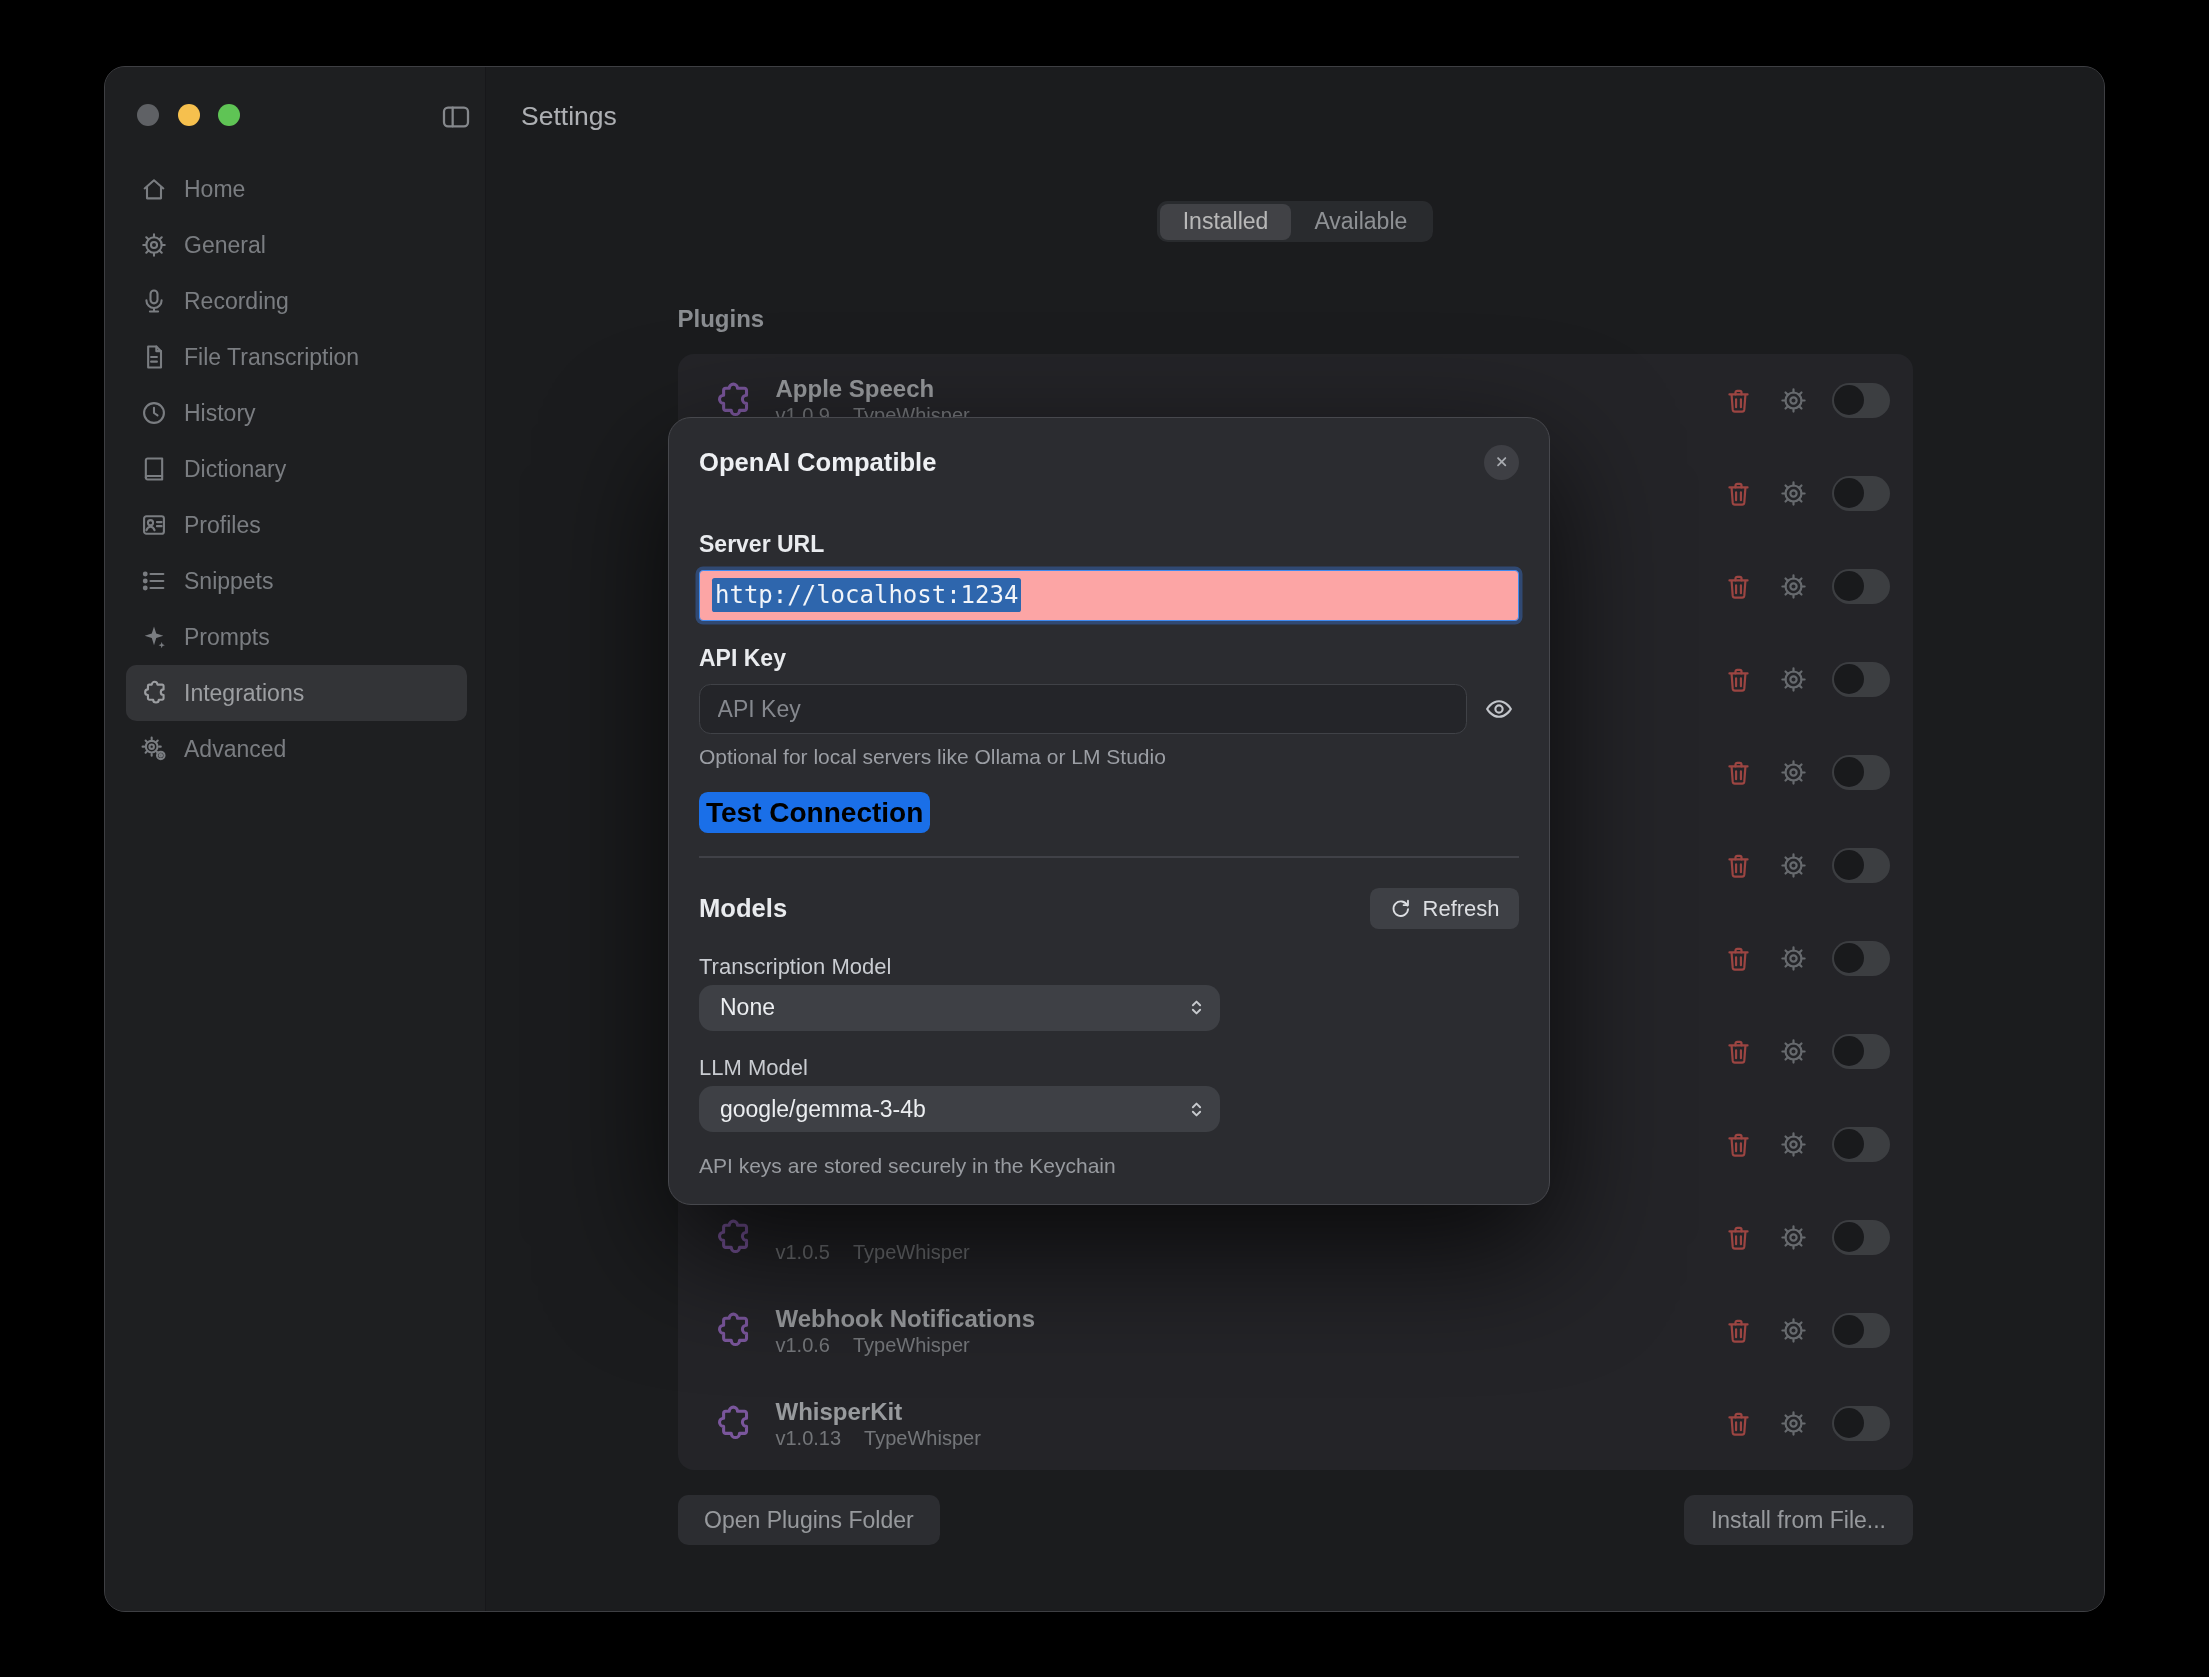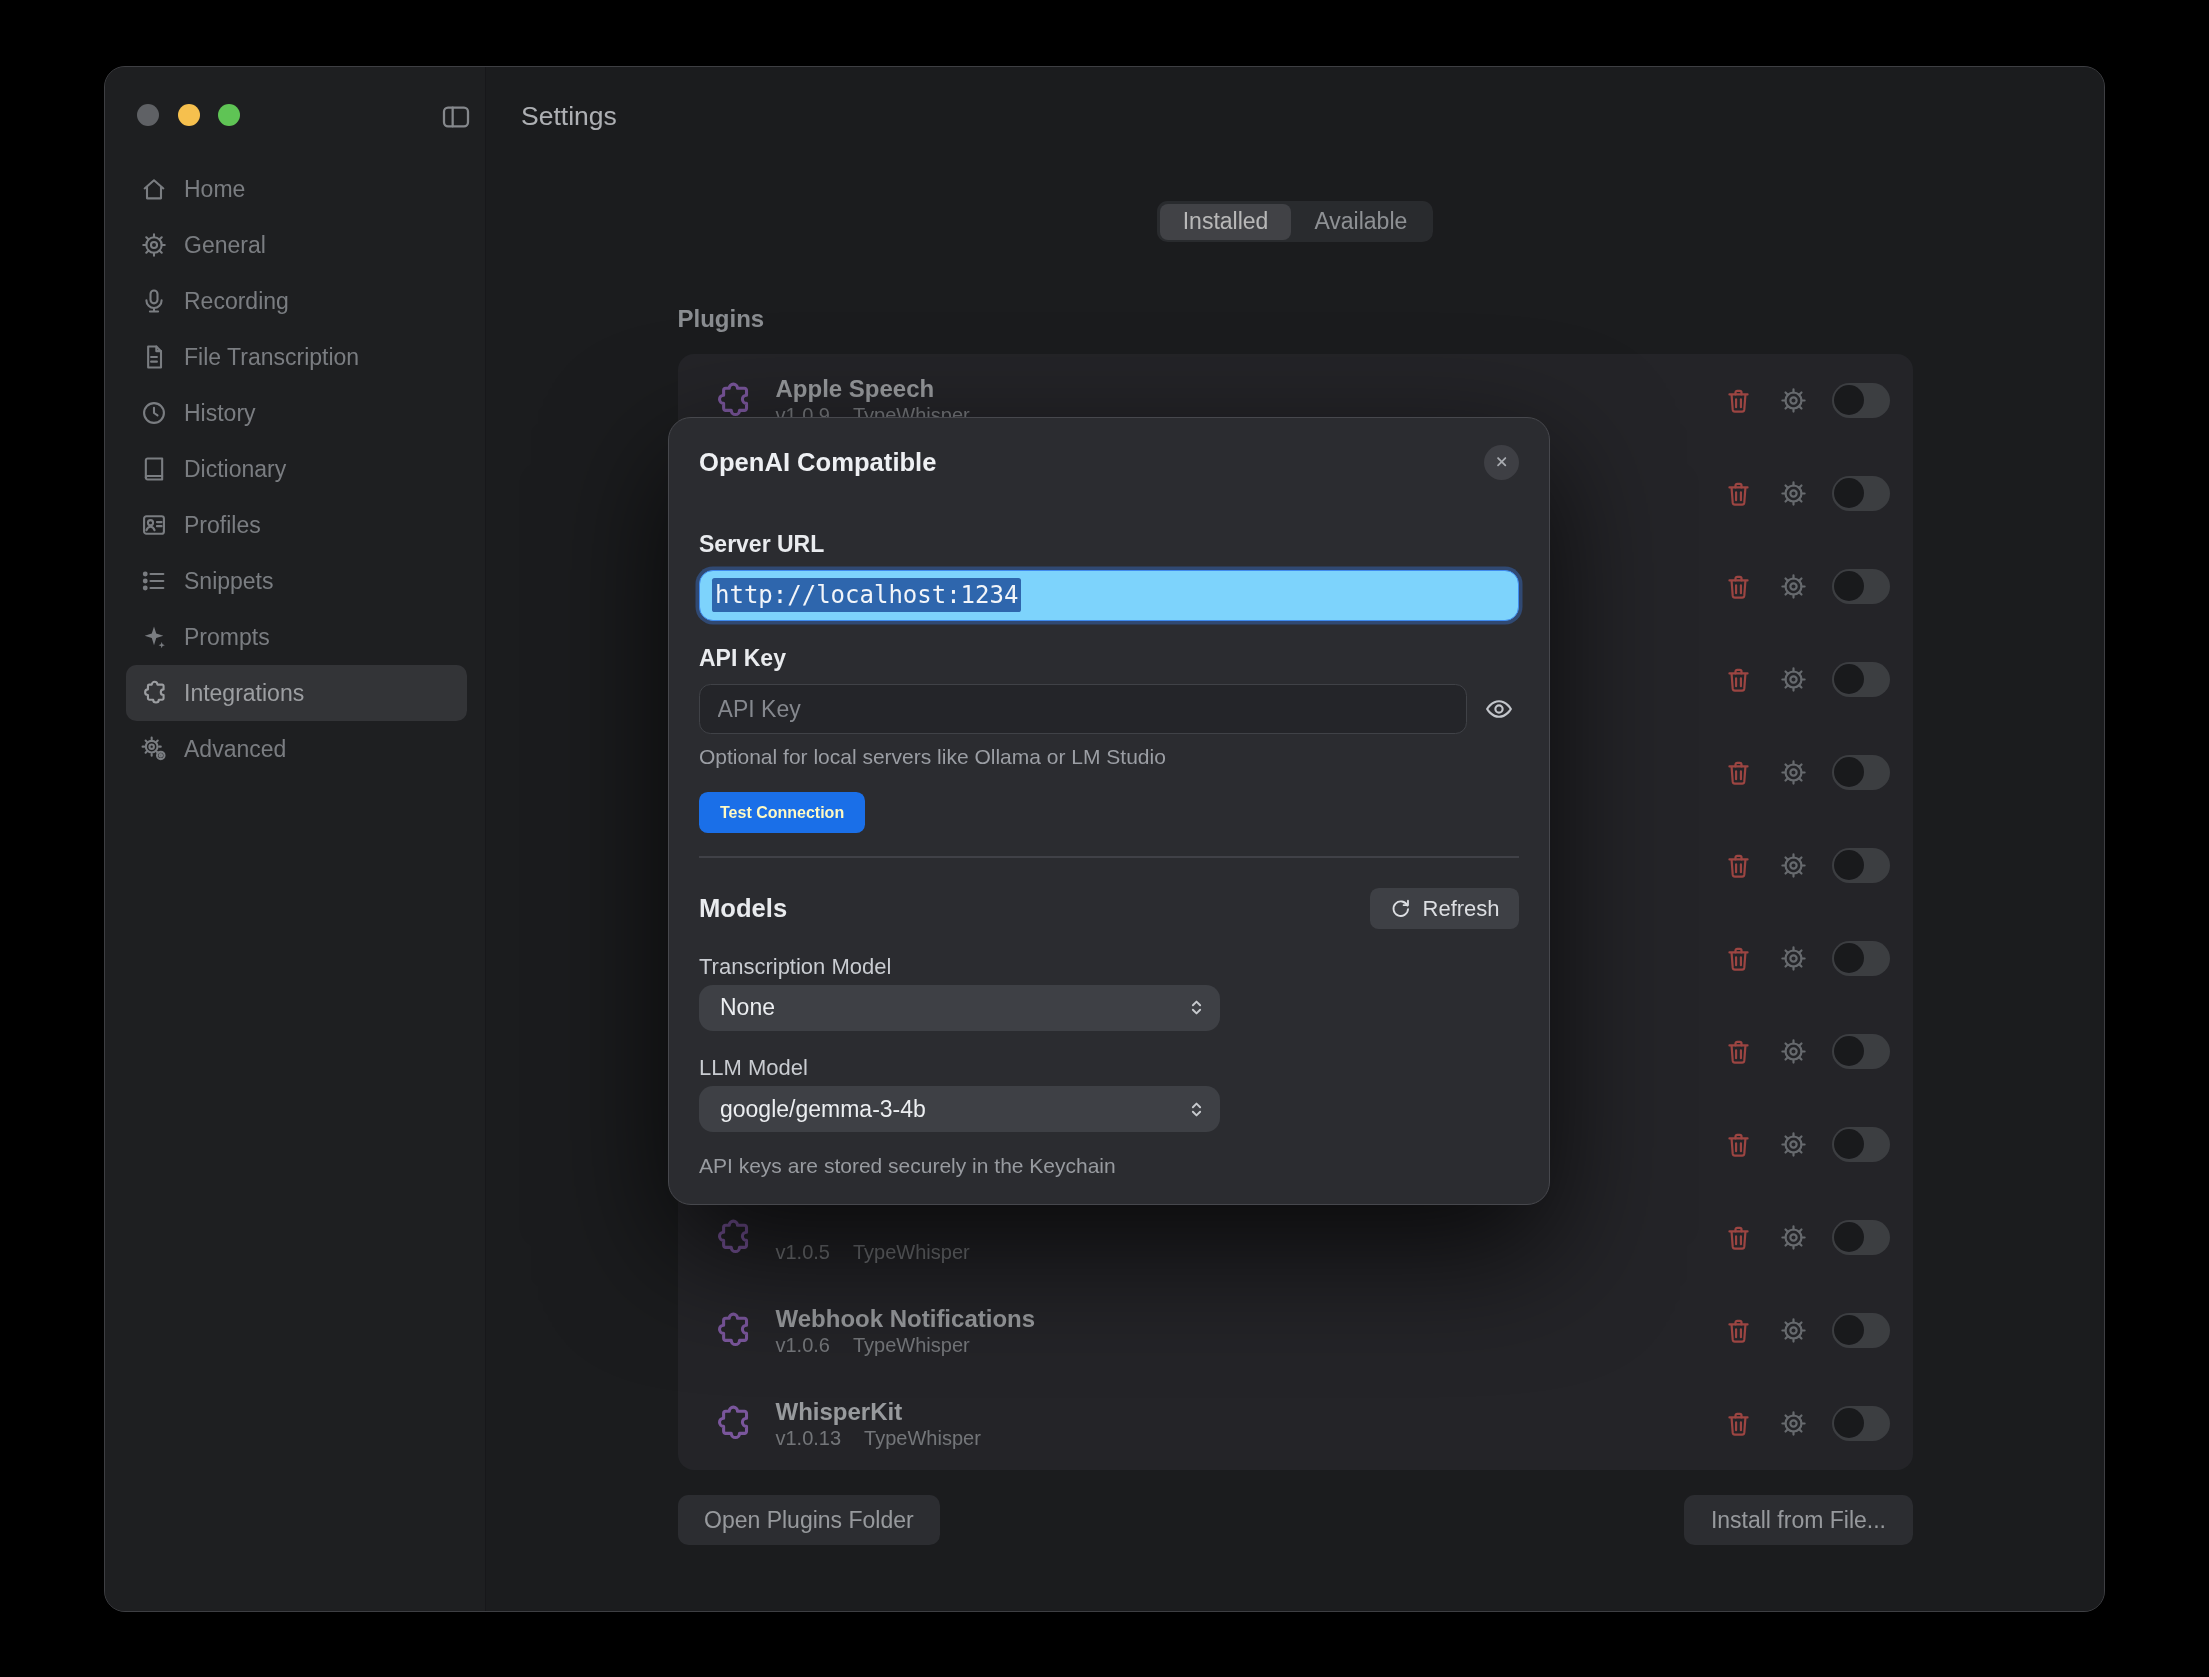--- a/index.html
+++ b/index.html
@@ -56,35 +56,35 @@
   .modal{position:absolute;left:668px;top:417px;width:882px;height:788px;background:#2b2c30;
          border:1.8px solid #47484d;border-radius:23px;z-index:20;box-shadow:0 44px 124px rgba(0,0,0,.75);
          padding:0 30px;color:#e9ebee}
   .modal-header{display:flex;align-items:center;justify-content:space-between;margin-top:26.5px;height:35px}
   .modal-title{font-size:25.6px;font-weight:700;color:#eef0f3}
   .close-btn{width:35px;height:35px;border-radius:50%;background:#3e3f44;color:#a8abb0;border:0;
              display:flex;align-items:center;justify-content:center;cursor:pointer}
   .close-btn svg{width:19.4px;height:19.4px}
   .field-label{font-size:23px;font-weight:700;color:#e9ebee;line-height:23px}
   .server-label{margin-top:53px}
-  .url-input{margin-top:14px;height:51px;border-radius:14px;background:#7dd3fc;border:1.8px solid #3f8bef;
+  .url-input{margin-top:14px;height:51px;border-radius:4px;background:#fca5a5;border:1.8px solid #3f8bef;
              box-shadow:0 0 0 3.5px rgba(56,130,240,.35);display:flex;align-items:center;padding:0 12.4px;
              font-family:"DejaVu Sans Mono","Liberation Mono",monospace;font-size:24px;color:#f2f5f9;cursor:text}
   .url-input .sel{background:var(--selection);padding:2.6px 2.6px;border-radius:2.6px;
                   font-family:"DejaVu Sans Mono","Liberation Mono",monospace}
   .apikey-label{margin-top:26.5px}
   .api-row{margin-top:14px;display:flex;align-items:center;gap:10.6px}
   .api-input{flex:1;height:50px;border-radius:11.5px;background:#242529;border:1.8px solid #404247;color:#e9ebee;
              font-size:23px;padding:0 17.6px;outline:none}
   .api-input::placeholder{color:#85888e}
   .eye-btn{width:41px;height:41px;background:none;border:0;color:#c3c6cb;cursor:pointer;display:flex;align-items:center;justify-content:center}
   .eye-btn svg{width:30px;height:30px}
   .helper{margin-top:12.4px;font-size:21px;color:#9b9ea4;line-height:21px}
-  .test-btn{margin-top:25px;height:41px;padding:0 21px;border-radius:8.8px;background:var(--accent);color:#fef9c3;
-            font-size:16px;font-weight:700;border:0;display:inline-flex;align-items:center;width:max-content;cursor:pointer}
+  .test-btn{margin-top:25px;height:41px;padding:0 7px;border-radius:8.8px;background:var(--accent);color:#000000;
+            font-size:28px;font-weight:700;border:0;display:inline-flex;align-items:center;width:max-content;cursor:pointer}
   .divider{margin-top:23px;height:1.8px;background:#404147}
   .models-row{margin-top:30px;display:flex;align-items:center;justify-content:space-between;height:41px}
   .models-title{font-size:25.6px;font-weight:700}
   .refresh-btn{height:41px;padding:0 19.4px;border-radius:8.8px;background:#3e4045;color:#dcdee2;font-size:22px;
                border:0;display:flex;align-items:center;gap:10.6px;cursor:pointer}
   .refresh-btn svg{width:23px;height:23px}
   .select-label{margin-top:26.5px;font-size:22px;color:#c9ccd1;line-height:22px}
   .select{margin-top:7px;width:521px;height:46px;border-radius:14px;background:#3e4045;display:flex;align-items:center;
           justify-content:space-between;padding:0 12.4px 0 21px;font-size:23px;color:#eceef1;cursor:pointer}
   .select svg{width:23px;height:23px;color:#c7cace}

